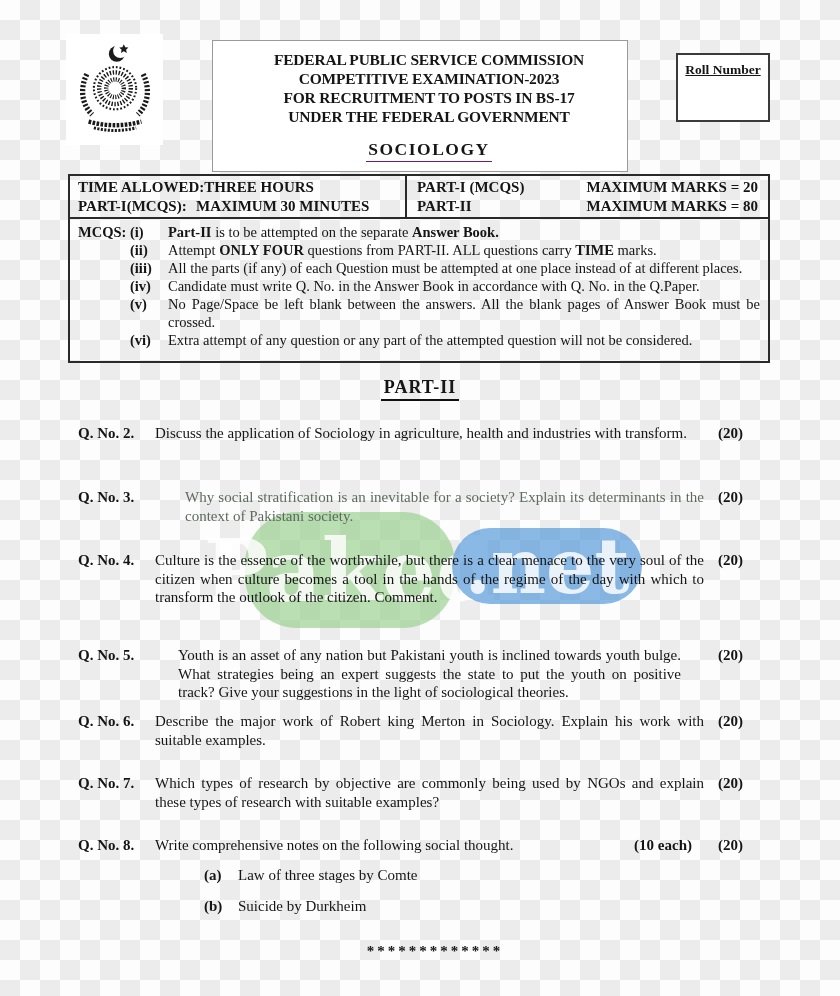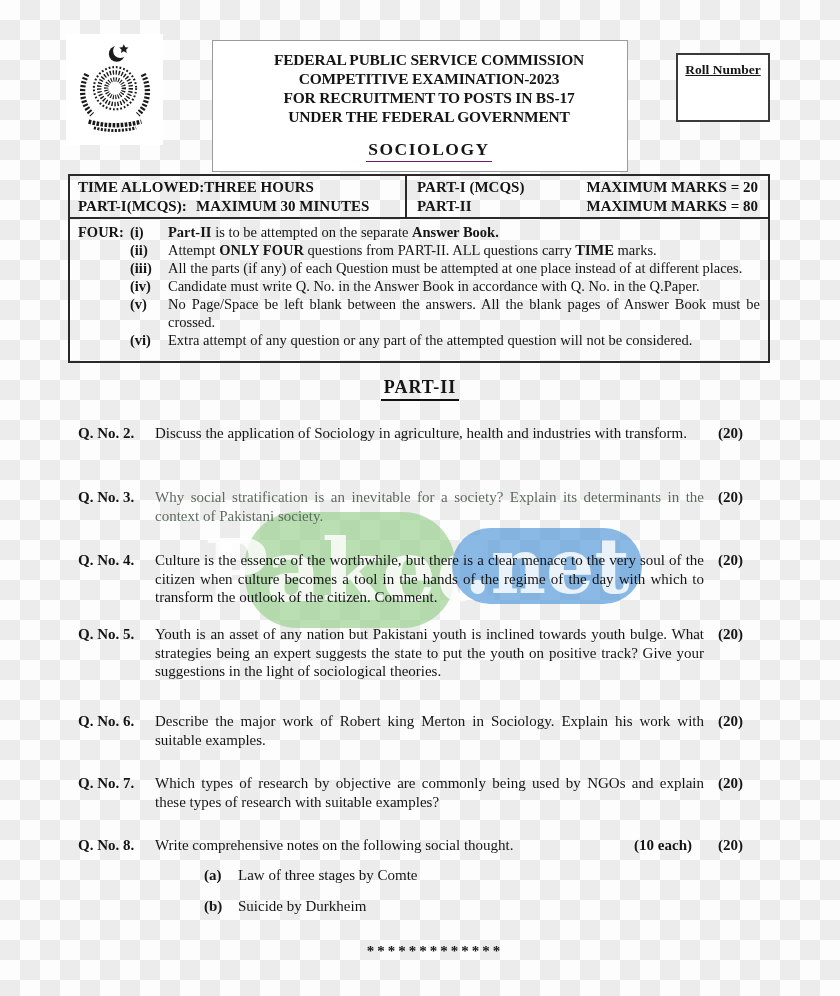--- a/index.html
+++ b/index.html
@@ -33,21 +33,21 @@
   .note-prefix{font-weight:bold;}
   .note-num{font-weight:bold;}
   .note-text{text-align:justify;padding-right:2px;}
   
   .part2-heading{position:absolute;left:0;right:0;top:377px;text-align:center;z-index:2;}
   .part2-heading span{display:inline-block;font-weight:bold;font-size:18px;letter-spacing:1px;border-bottom:2.5px solid #111;padding:0 3px 1px 3px;}
   
   .q-row{position:absolute;left:78px;width:680px;display:flex;z-index:2;font-size:15px;line-height:18.6px;}
   .q-label{width:77px;font-weight:bold;flex:none;}
   .q-text{flex:1;text-align:justify;padding-right:14px;}
-  .q-muted .q-text{color:#5d6b5f;}
+  .q-muted .q-text{color:#5d6b5f;margin-left:30px;}
   .q-extra{flex:none;font-weight:bold;padding-right:26px;}
   .q-marks{width:40px;flex:none;font-weight:bold;text-align:left;}
   .sub-row{position:absolute;left:204px;display:flex;z-index:2;font-size:15px;line-height:18.6px;}
   .sub-label{width:34px;font-weight:bold;flex:none;}
   
   .wm{position:absolute;z-index:1;display:flex;align-items:center;justify-content:center;font-family:"DejaVu Serif",serif;font-weight:bold;color:rgba(255,255,255,0.82);}
   .wm-green{left:245px;top:512px;width:210px;height:116px;border-radius:52px;background:rgba(146,205,134,0.62);font-size:86px;}
   .wm-blue{left:452px;top:528px;width:190px;height:76px;border-radius:44px;background:rgba(84,152,216,0.68);font-size:76px;}
   
   .footer-stars{position:absolute;left:0;right:0;top:943px;text-align:center;text-indent:30px;font-weight:bold;font-size:15px;letter-spacing:3px;z-index:2;}
@@ -116,21 +116,21 @@
       </div>
       <div class="info-row">
         <span>PART-II</span>
         <span>MAXIMUM MARKS = 80</span>
       </div>
     </div>
   </div>
 
   <div class="note-box">
     <div class="note-row">
-      <span class="note-prefix">FOUR:</span>
+      <span class="note-prefix">MCQS:</span>
       <span class="note-num">(i)</span>
       <span class="note-text"><span style="font-weight: bold;">Part-II</span><span> is to be attempted on the separate </span><span style="font-weight: bold;">Answer Book.</span></span>
     </div>
     <div class="note-row">
       <span class="note-prefix"></span>
       <span class="note-num">(ii)</span>
       <span class="note-text"><span>Attempt </span><span style="font-weight: bold;">ONLY FOUR</span><span> questions from </span><span style="font-weight: normal;">PART-II. ALL</span><span> questions carry </span><span style="font-weight: bold;">TIME</span><span> marks.</span></span>
     </div>
     <div class="note-row">
       <span class="note-prefix"></span>
@@ -169,21 +169,21 @@
     <span class="q-text">Why social stratification is an inevitable for a society? Explain its determinants in the context of Pakistani society.</span>
     <span class="q-marks">(20)</span>
   </div>
 
   <div class="q-row" style="top:551px;">
     <span class="q-label">Q. No. 4.</span>
     <span class="q-text">Culture is the essence of the worthwhile, but there is a clear menace to the very soul of the citizen when culture becomes a tool in the hands of the regime of the day with which to transform the outlook of the citizen. Comment.</span>
     <span class="q-marks">(20)</span>
   </div>
 
-  <div class="q-row" style="top:625px;">
+  <div class="q-row" style="top:646px;gap:23px;">
     <span class="q-label">Q. No. 5.</span>
     <span class="q-text">Youth is an asset of any nation but Pakistani youth is inclined towards youth bulge. What strategies being an expert suggests the state to put the youth on positive track? Give your suggestions in the light of sociological theories.</span>
     <span class="q-marks">(20)</span>
   </div>
 
   <div class="q-row" style="top:712px;">
     <span class="q-label">Q. No. 6.</span>
     <span class="q-text">Describe the major work of Robert king Merton in Sociology. Explain his work with suitable examples.</span>
     <span class="q-marks">(20)</span>
   </div>

